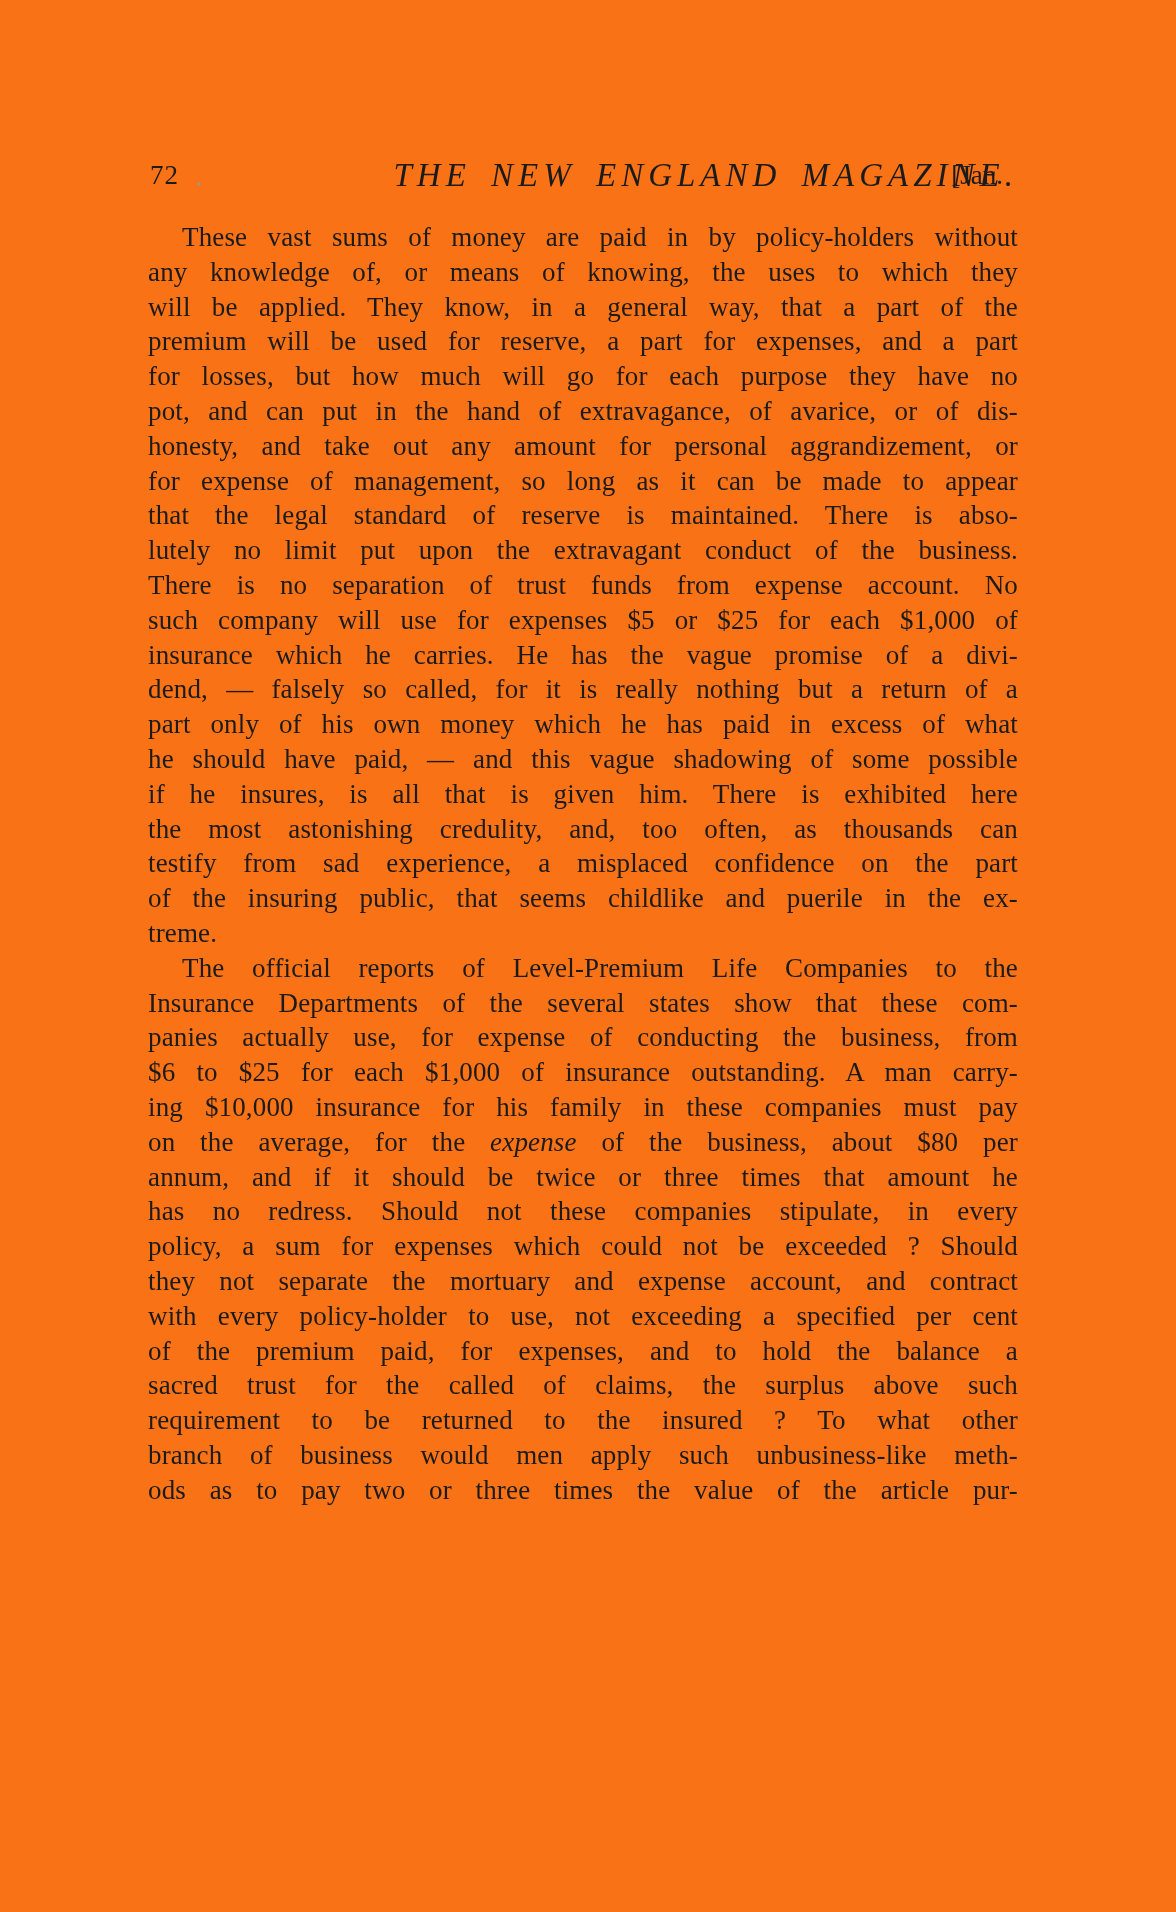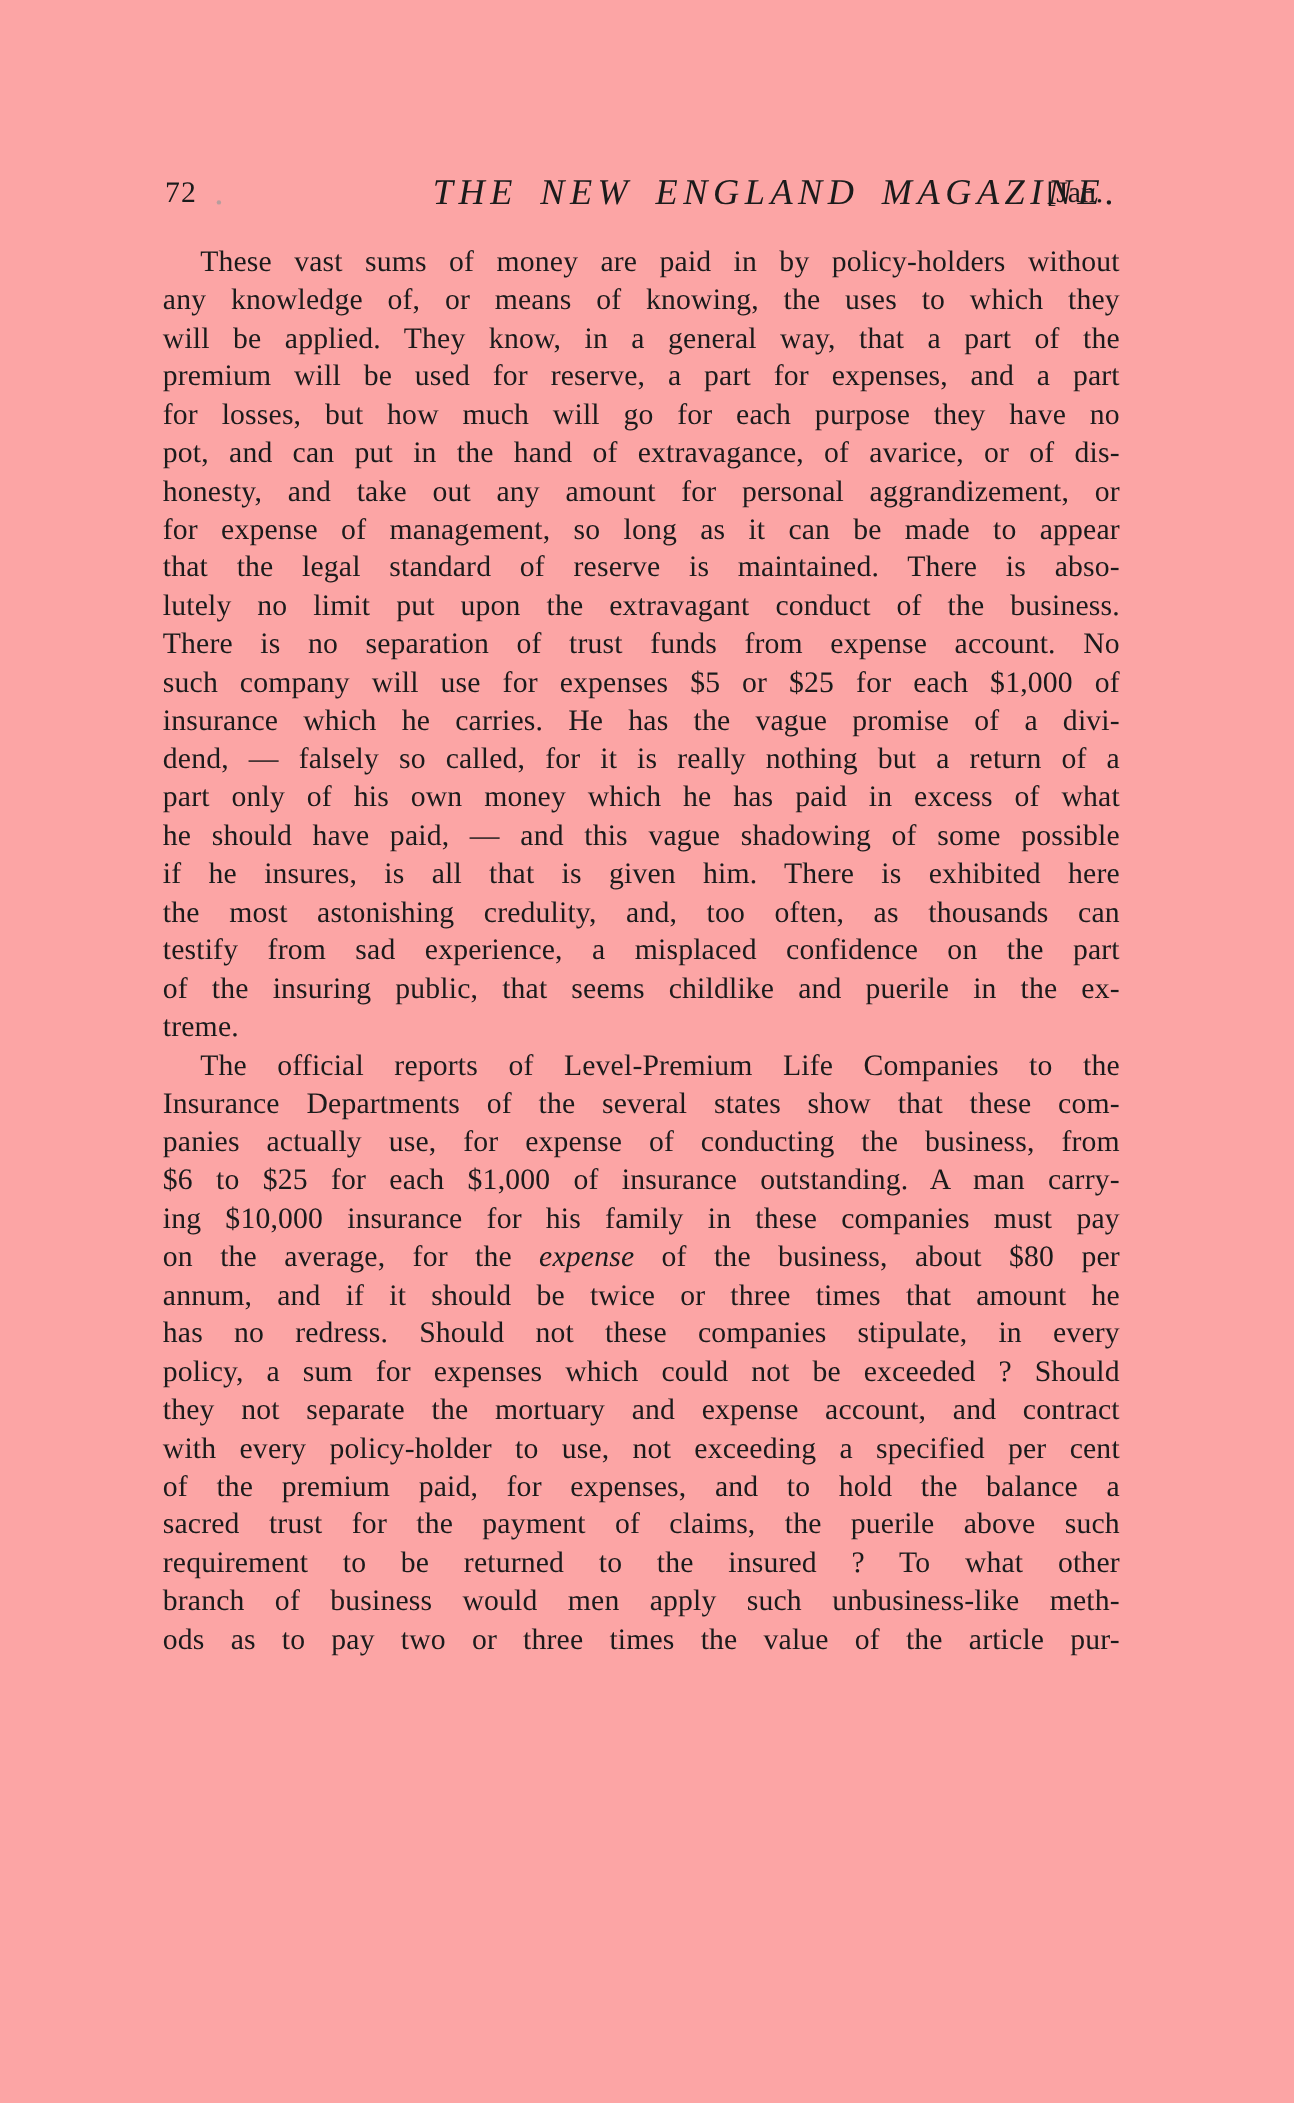--- a/index.html
+++ b/index.html
@@ -1,20 +1,20 @@
 <!DOCTYPE html>
 <html><head>
 <meta charset="utf-8">
 <style>
   html, body { margin: 0; padding: 0; background: #ffffff; }
   .page {
     position: relative;
     width: 1176px;
     height: 1912px;
-    background: #fca5a5;
+    background: #f97316;
     font-family: "Liberation Serif", serif;
     color: #1b1b1b;
     overflow: hidden;
   }
   
   .header { position: absolute; left: 0; top: 0; width: 100%; }
   .pagenum {
     position: absolute; left: 150px; top: 160px;
     font-size: 27px; letter-spacing: 1px;
   }
@@ -93,19 +93,19 @@
         <div class="line"><span>panies actually use, for expense of conducting the business, from</span></div>
         <div class="line"><span>$6 to $25 for each $1,000 of insurance outstanding.  A man carry-</span></div>
         <div class="line"><span>ing $10,000 insurance for his family in these companies must pay</span></div>
         <div class="line"><span>on the average, for the </span><em>expense</em><span> of the business, about $80 per</span></div>
         <div class="line"><span>annum, and if it should be twice or three times that amount he</span></div>
         <div class="line"><span>has no redress.  Should not these companies stipulate, in every</span></div>
         <div class="line"><span>policy, a sum for expenses which could not be exceeded ?  Should</span></div>
         <div class="line"><span>they not separate the mortuary and expense account, and contract</span></div>
         <div class="line"><span>with every policy-holder to use, not exceeding a specified per cent</span></div>
         <div class="line"><span>of the premium paid, for expenses, and to hold the balance a</span></div>
-        <div class="line"><span>sacred trust for the payment of claims, the puerile above such</span></div>
+        <div class="line"><span>sacred trust for the called of claims, the surplus above such</span></div>
         <div class="line"><span>requirement to be returned to the insured ?  To what other</span></div>
         <div class="line"><span>branch of business would men apply such unbusiness-like meth-</span></div>
         <div class="line"><span>ods as to pay two or three times the value of the article pur-</span></div>
       </div>
     </div>
 </div>
 
 </body></html>

